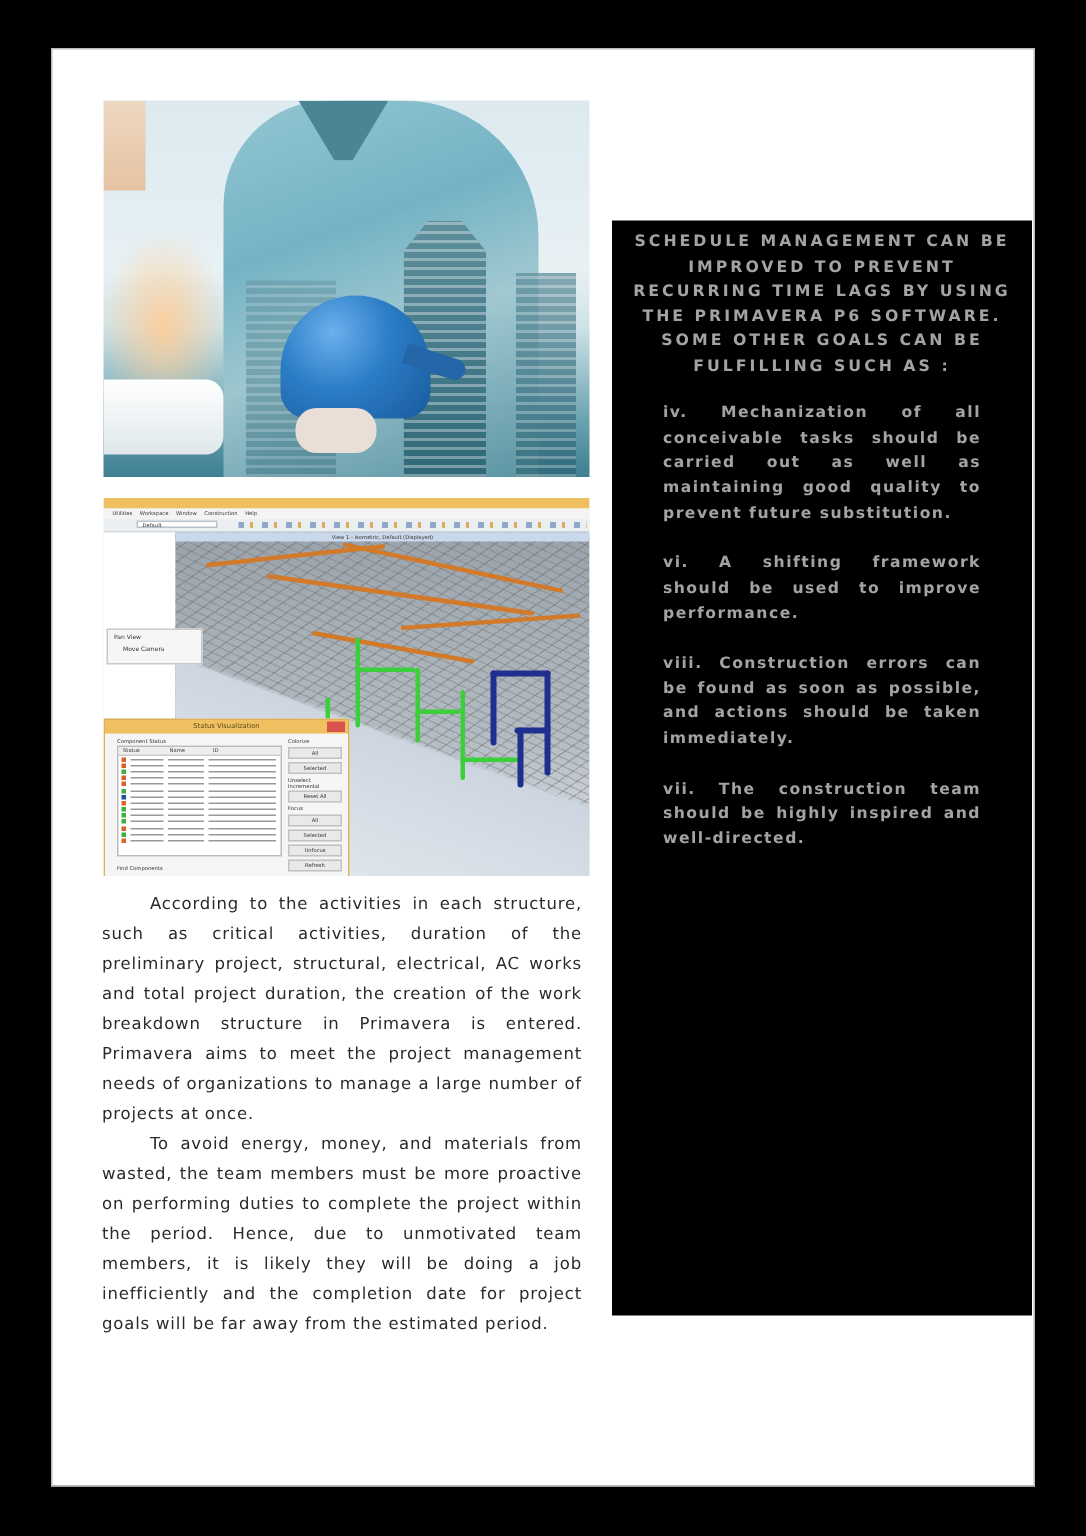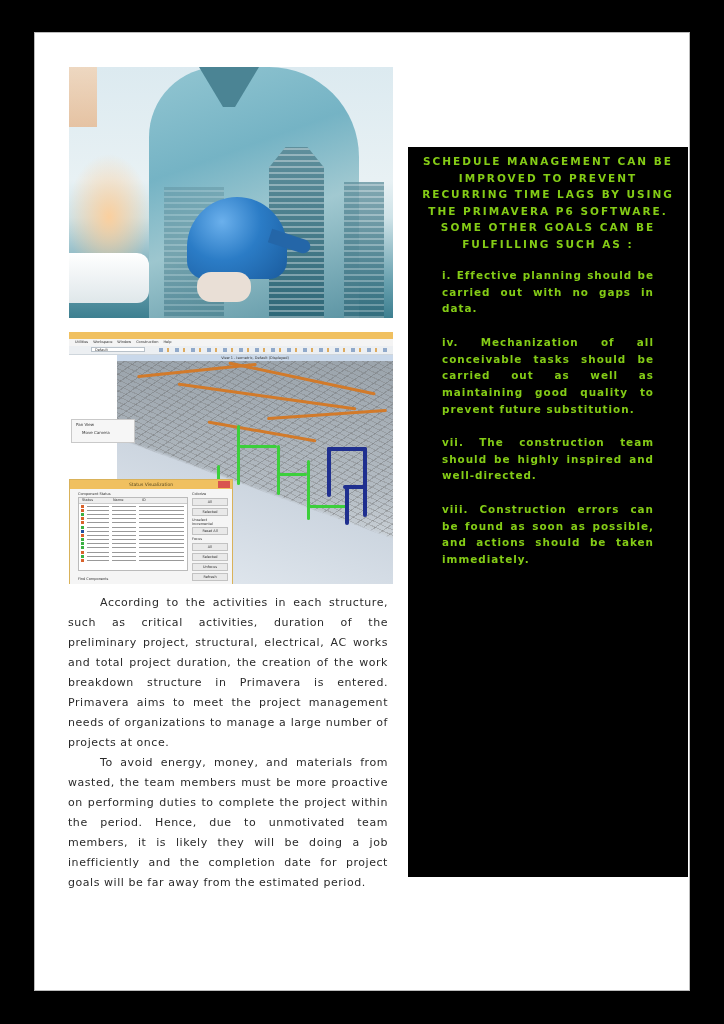--- a/index.html
+++ b/index.html
@@ -144,21 +144,21 @@
   .body-text {
     position: absolute; left: 68px; top: 593px; width: 320px;
     font-family: "DejaVu Sans", sans-serif; font-size: 11px; line-height: 20px;
     color: #2a2a2a; letter-spacing: 0.55px; text-align: justify;
   }
   .body-text p { margin: 0; text-indent: 32px; }
 
   
   .goals-box {
     position: absolute; left: 408px; top: 147px; width: 280px; height: 730px;
-    background: #000; color: #84cc16; box-sizing: border-box;
+    background: #000; color: #a3a3a3; box-sizing: border-box;
     padding: 6px 34px 16px 34px;
   }
   .goals-heading {
     margin: 0 -24px 0 -24px; text-align: center;
     font-family: "DejaVu Sans", sans-serif; font-weight: bold;
     font-size: 10.5px; line-height: 16.5px; letter-spacing: 2px;
     text-transform: uppercase;
   }
   .goals-list { margin-top: 15px; }
   .goal {
@@ -346,18 +346,18 @@
 </div>
 
 <div class="body-text">
   <p>According to the activities in each structure, such as critical activities, duration of the preliminary project, structural, electrical, AC works and total project duration, the creation of the work breakdown structure in Primavera is entered. Primavera aims to meet the project management needs of organizations to manage a large number of projects at once.</p>
   <p>To avoid energy, money, and materials from wasted, the team members must be more proactive on performing duties to complete the project within the period. Hence, due to unmotivated team members, it is likely they will be doing a job inefficiently and the completion date for project goals will be far away from the estimated period.</p>
 </div>
 
 <div class="goals-box">
   <div class="goals-heading">Schedule management can be improved to prevent recurring time lags by using the Primavera P6 software. Some other goals can be fulfilling such as :</div>
   <div class="goals-list">
-    <div class="goal">i. Effective planning should be carried out with no gaps in data.</div>
     <div class="goal">iv. Mechanization of all conceivable tasks should be carried out as well as maintaining good quality to prevent future substitution.</div>
+    <div class="goal">vi. A shifting framework should be used to improve performance.</div>
+    <div class="goal">viii. Construction errors can be found as soon as possible, and actions should be taken immediately.</div>
     <div class="goal">vii. The construction team should be highly inspired and well-directed.</div>
-    <div class="goal">viii. Construction errors can be found as soon as possible, and actions should be taken immediately.</div>
   </div>
 </div>
 
 </body></html>

